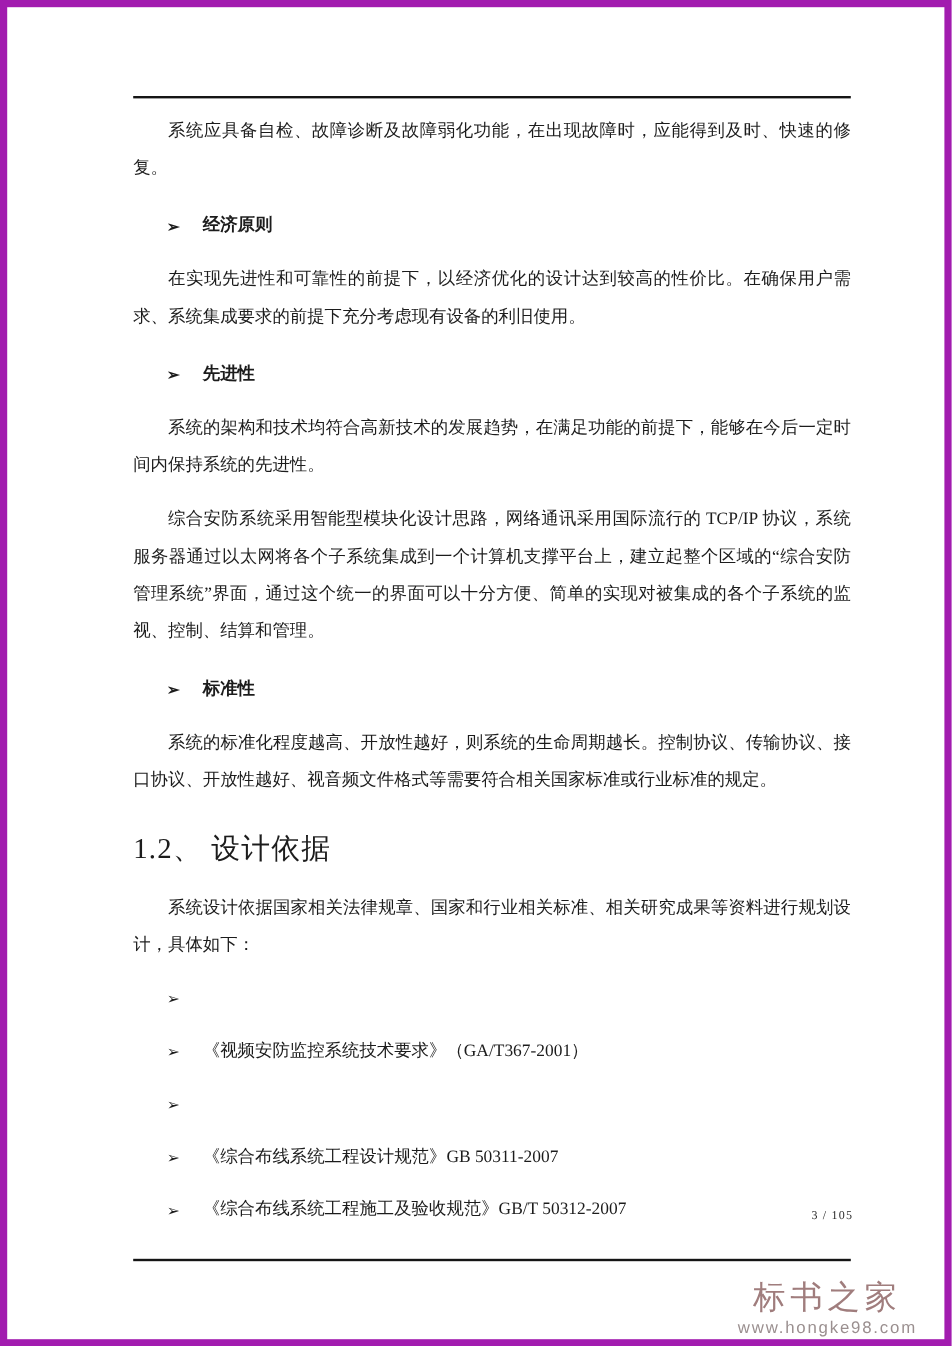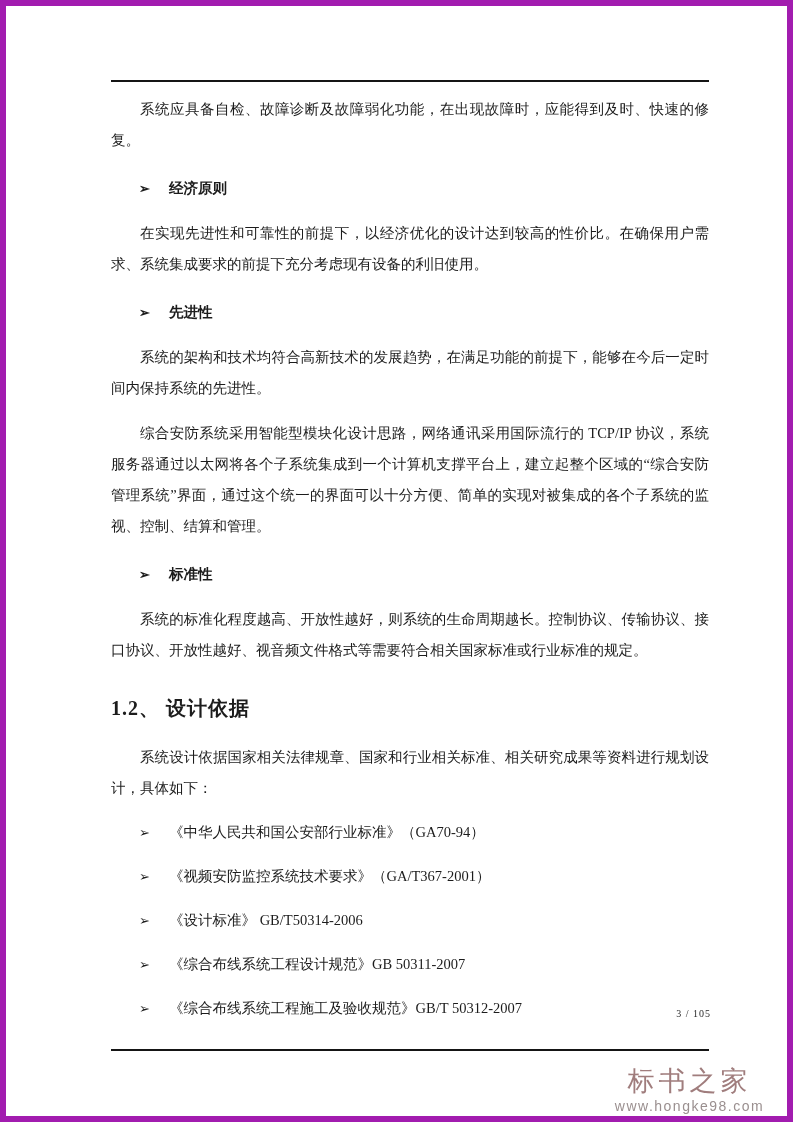--- a/index.html
+++ b/index.html
@@ -43,23 +43,23 @@
   }
   .marker {
     display: inline-block;
     width: 30px;
     flex: 0 0 30px;
     font-weight: bold;
     font-size: 13px;
   }
   .heading {
     margin: 22px 0 0 0;
-    font-size: 20px;
+    font-size: 24px;
     line-height: 40px;
-    font-weight: bold;
+    font-weight: normal;
     letter-spacing: 1px;
   }
   .ref-item {
     margin: 13px 0 0 28px;
     font-size: 14.5px;
     line-height: 31px;
     display: flex;
   }
   .ref-item .marker { font-weight: normal; }
   .page-number {
@@ -130,29 +130,27 @@
     </div>
 
     <p class="para">系统的标准化程度越高、开放性越好，则系统的生命周期越长。控制协议、传输协议、接口协议、开放性越好、视音频文件格式等需要符合相关国家标准或行业标准的规定。</p>
 
     <h2 class="heading">1.2、 设计依据</h2>
 
     <p class="para">系统设计依据国家相关法律规章、国家和行业相关标准、相关研究成果等资料进行规划设计，具体如下：</p>
 
     <div class="ref-item">
       <span class="marker">➢</span>
-      <span>《中华人民共和国公安部行业标准》（GA70-94）</span>
     </div>
     <div class="ref-item">
       <span class="marker">➢</span>
       <span>《视频安防监控系统技术要求》（GA/T367-2001）</span>
     </div>
     <div class="ref-item">
       <span class="marker">➢</span>
-      <span>《设计标准》 GB/T50314-2006</span>
     </div>
     <div class="ref-item">
       <span class="marker">➢</span>
       <span>《综合布线系统工程设计规范》GB 50311-2007</span>
     </div>
     <div class="ref-item">
       <span class="marker">➢</span>
       <span>《综合布线系统工程施工及验收规范》GB/T 50312-2007</span>
     </div>
 

